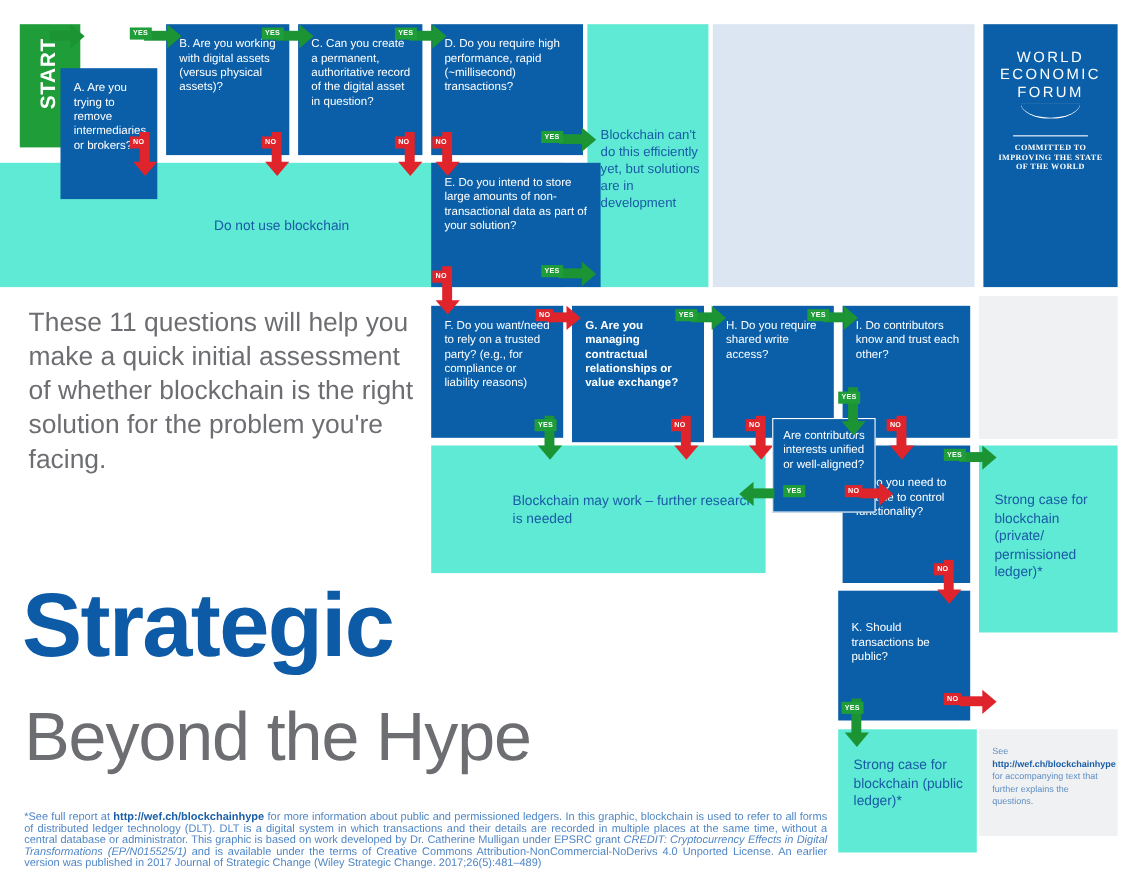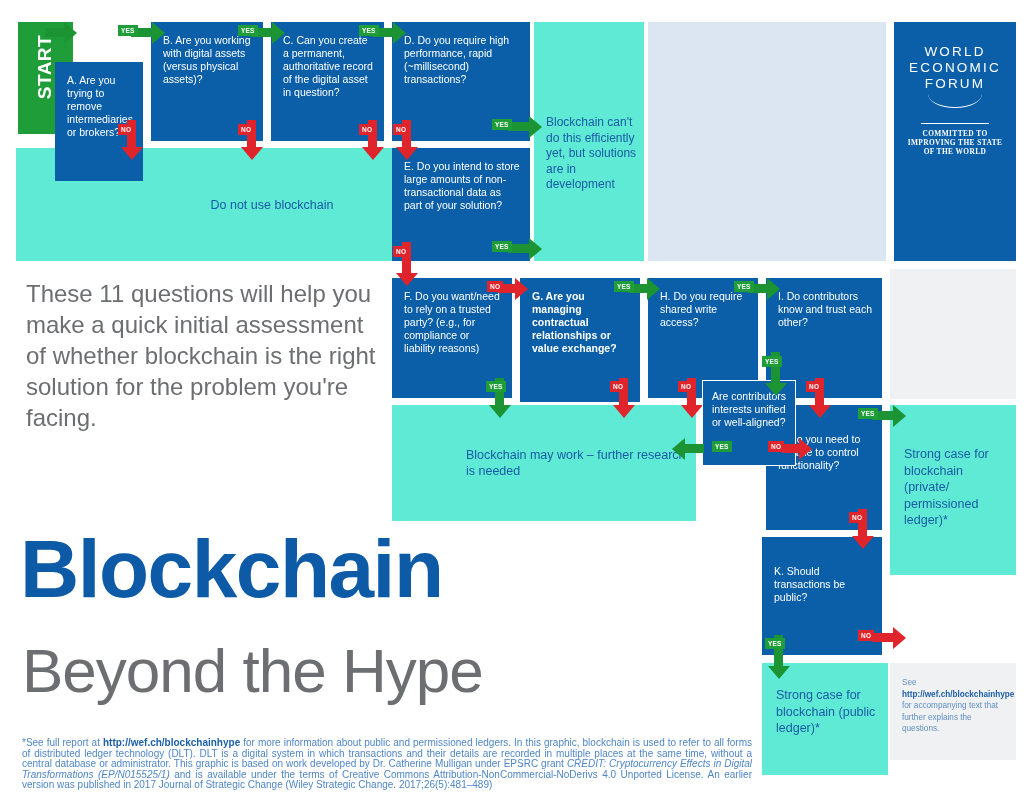--- a/index.html
+++ b/index.html
@@ -62,21 +62,21 @@
   .footnote i{font-style:italic;}
   .seebox{color:#5f8fc4;font-size:8.2px;line-height:11.5px;}
   .seebox b{color:#1b5fa8;}
   .popbox{background:#0a5fa8;border:1.6px solid #ffffff;color:#fff;font-size:10.5px;line-height:13px;padding:9px 8px 0 9px;}
 </style>
 </head>
 <body>
 
 <div id="stage">
 
-  <div class="abs lightpanel" style="left:16px;top:148px;width:512px;height:113px;">
+  <div class="abs lightpanel" style="left:0;top:148px;width:512px;height:113px;">
     <div class="abs outcome" style="left:0;top:0;width:512px;height:113px;display:flex;align-items:center;justify-content:center;text-align:center;font-size:12.5px;">Do not use blockchain</div>
   </div>
 
   <div class="abs lightpanel" style="left:534px;top:22px;width:110px;height:239px;">
     <div class="abs outcome" style="left:12px;top:93px;width:92px;font-size:12px;line-height:15.5px;">Blockchain can't do this efficiently yet, but solutions are in development</div>
   </div>
 
   <div class="abs vlight" style="left:648px;top:22px;width:238px;height:239px;"></div>
 
   <div class="abs graypanel" style="left:890px;top:269px;width:126px;height:130px;"></div>
@@ -125,21 +125,21 @@
   </div>
 
   <div class="abs qbox" style="left:271px;top:22px;width:113px;height:119px;">
     <span>C. Can you create a permanent, authoritative record of the digital  asset in question?</span>
   </div>
 
   <div class="abs qbox" style="left:392px;top:22px;width:138px;height:119px;">
     <span>D. Do you require high performance, rapid (~millisecond) transactions?</span>
   </div>
 
-  <div class="abs qbox" style="left:392px;top:148px;width:138px;height:113px;">
+  <div class="abs qbox" style="left:392px;top:148px;width:154px;height:113px;">
     <span>E. Do you intend to store large amounts of non-transactional data as part of your solution?</span>
   </div>
 
   <div class="abs qbox" style="left:392px;top:278px;width:120px;height:120px;">
     <span>F. Do you want/need to rely on a trusted party? (e.g., for compliance or liability reasons)</span>
   </div>
 
   <div class="abs qbox" style="left:520px;top:278px;width:120px;height:124px;font-weight:bold;">
     <span>G. Are you managing contractual relationships or value exchange?</span>
   </div>
@@ -308,20 +308,20 @@
   <div class="tag n" style="left:858px;top:630px;z-index:6;">NO</div>
 
   <div class="abs ar gD" style="left:768px;top:635px;width:21px;height:44px;z-index:5;">
     <div class="tail" style="height:32px;"></div>
       <div class="head" style="top:31px;"></div>
   </div>
   <div class="tag y" style="left:765px;top:638px;z-index:6;">YES</div>
 
   <div class="abs intro" style="left:26px;top:278px;width:350px;">These 11 questions will help you make a quick initial assessment of whether blockchain is the right solution for the problem you're facing.</div>
 
-  <div class="abs bigtitle" style="left:20px;top:530px;width:660px;">Blockchain</div>
+  <div class="abs bigtitle" style="left:20px;top:530px;width:660px;">Strategic</div>
   <div class="abs subtitle" style="left:22px;top:638px;width:660px;">Beyond the Hype</div>
 
   <div class="abs footnote" style="left:22px;top:738px;width:730px;text-align:justify;">
     <span>*See full report at </span><b>http://wef.ch/blockchainhype</b><span> for more information about public and permissioned ledgers. In this graphic, blockchain is used to refer to all forms of distributed ledger technology (DLT). DLT is a digital system in which transactions and their details are recorded in multiple places at the same time, without a central database or administrator. This graphic is based on work developed by Dr. Catherine Mulligan under EPSRC grant </span><i>CREDIT: Cryptocurrency Effects in Digital Transformations (EP/N015525/1)</i><span> and is available under the terms of Creative Commons Attribution-NonCommercial-NoDerivs 4.0 Unported License. An earlier version was published in 2017 Journal of Strategic Change (Wiley Strategic Change. 2017;26(5):481–489)</span>
   </div>
 
 </div>
 
 </body></html>

